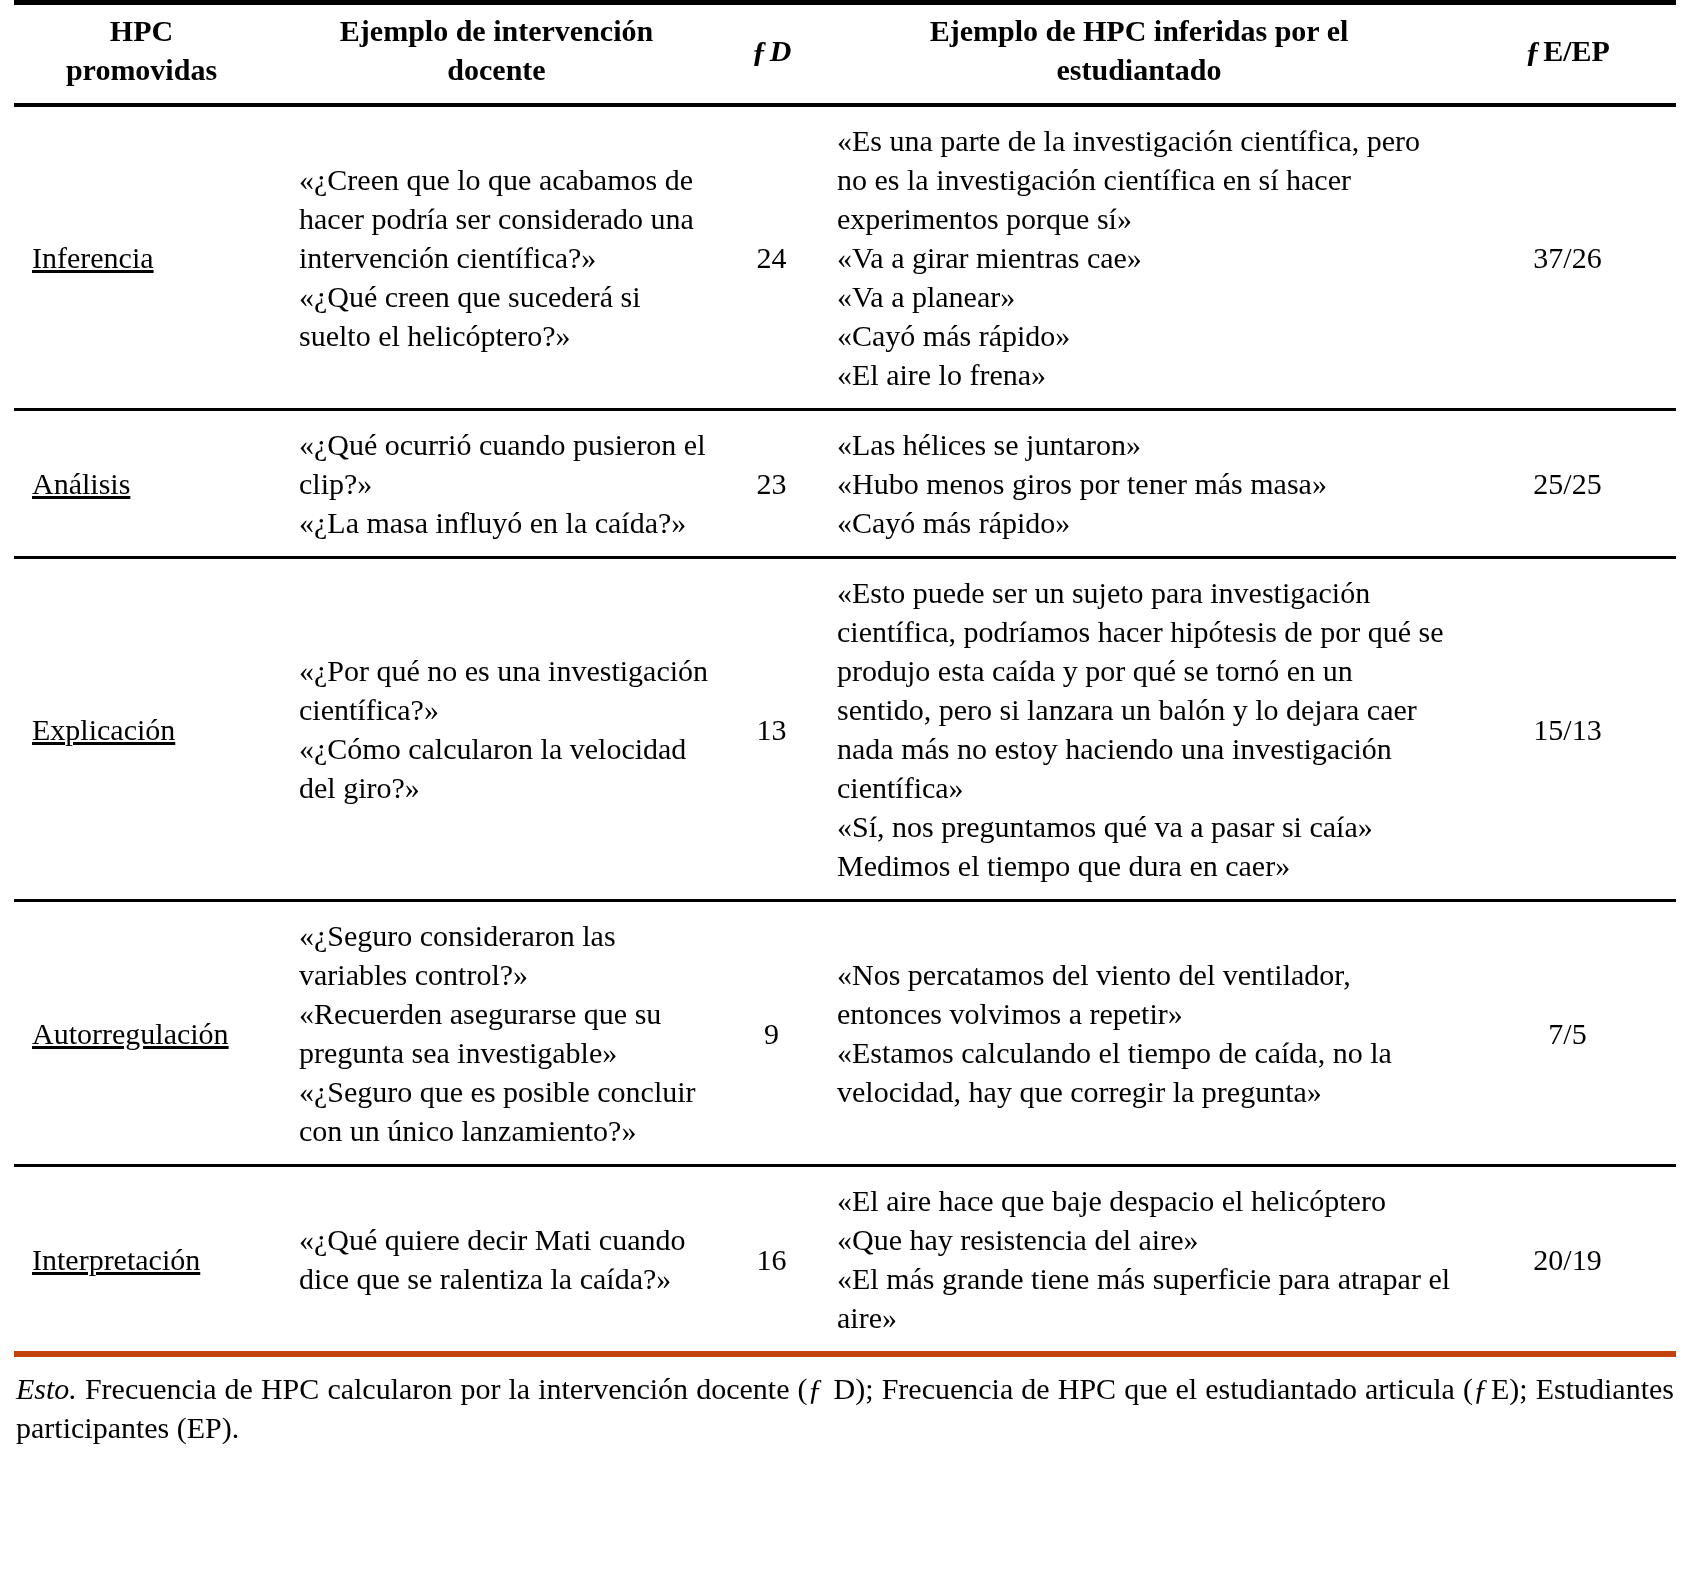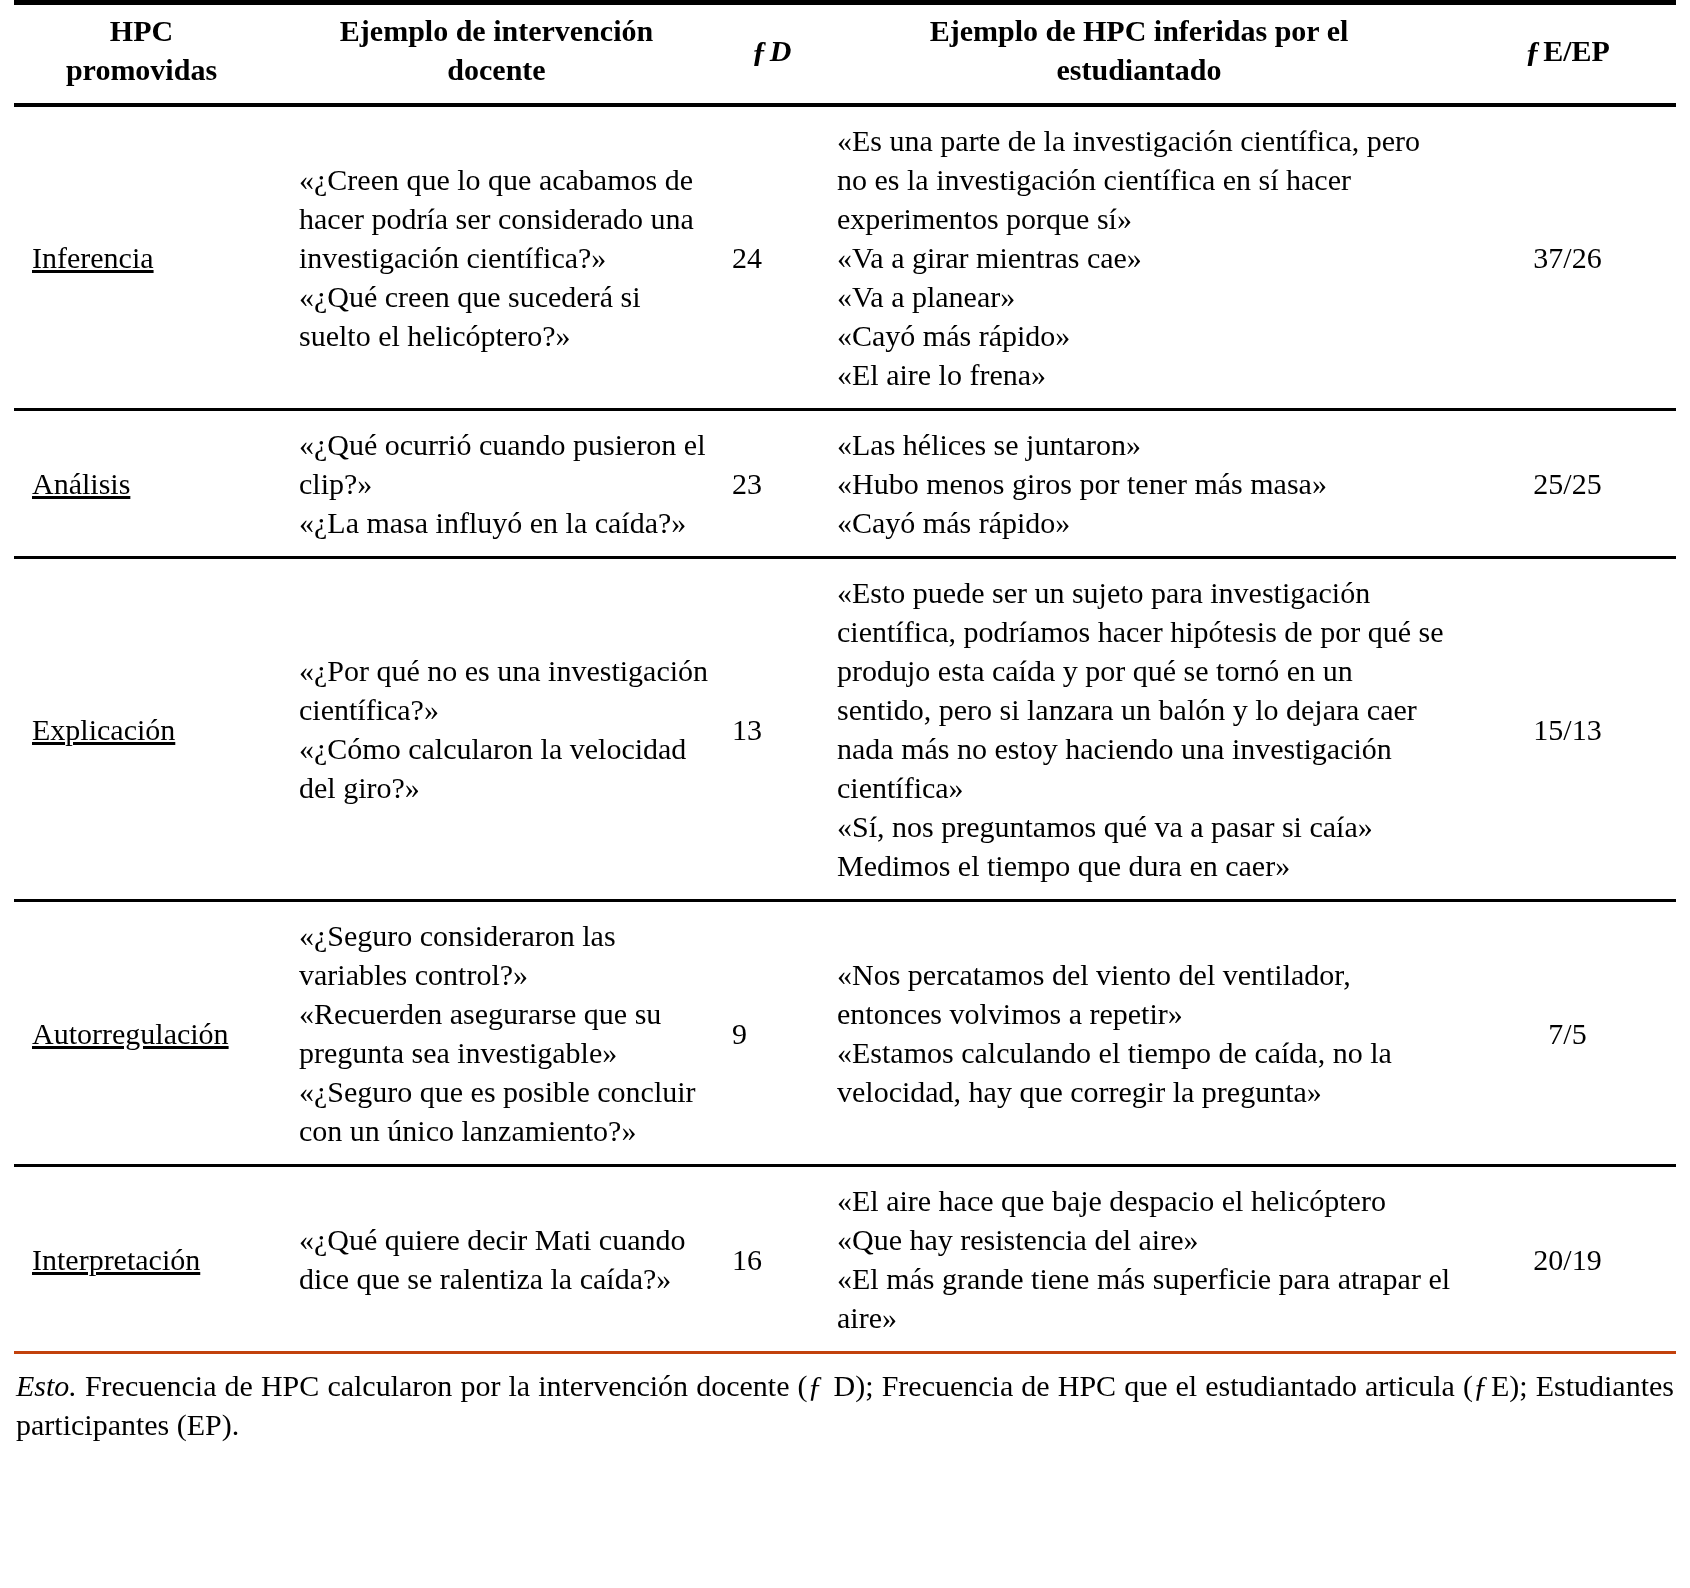--- a/index.html
+++ b/index.html
@@ -58,26 +58,26 @@
   thead tr.head-row th {
     border-bottom: 4px solid #000;
   }
 
   tbody td {
     vertical-align: middle;
     padding: 14px 8px;
     border-bottom: 3px solid #000;
   }
   tbody tr:last-child td {
-    border-bottom: 3px solid #c2410c;
+    border-bottom: 6px solid #c2410c;
   }
 
   td.cat   { text-align: left;   padding-left: 18px; text-decoration: underline; }
   td.interv{ text-align: left;   padding-left: 30px; padding-right: 6px;}
-  td.num   { text-align: left; }
+  td.num   { text-align: center; }
   td.infer { text-align: left;   padding-left: 18px; padding-right: 6px;}
   td.ratio { text-align: center; }
 
   td p {
     margin: 0;
   }
 
   
   .mi { font-style: italic; }
   .fgl { font-style: italic; padding-right: 3px; }
@@ -133,21 +133,21 @@
           <span class="fgl">ƒ</span><span>E/EP</span>
         </th>
       </tr>
     </thead>
 
     <tbody>
 
       <tr>
         <td class="cat">Inferencia</td>
         <td class="interv">
-          <p>«¿Creen que lo que acabamos de hacer podría ser considerado una investigación científica?»</p>
+          <p>«¿Creen que lo que acabamos de hacer podría ser considerado una intervención científica?»</p>
           <p>«¿Qué creen que sucederá si suelto el helicóptero?»</p>
         </td>
         <td class="num">24</td>
         <td class="infer">
           <p>«Es una parte de la investigación científica, pero no es la investigación científica en sí hacer experimentos porque sí»</p>
           <p>«Va a girar mientras cae»</p>
           <p>«Va a planear»</p>
           <p>«Cayó más rápido»</p>
           <p>«El aire lo frena»</p>
         </td>

